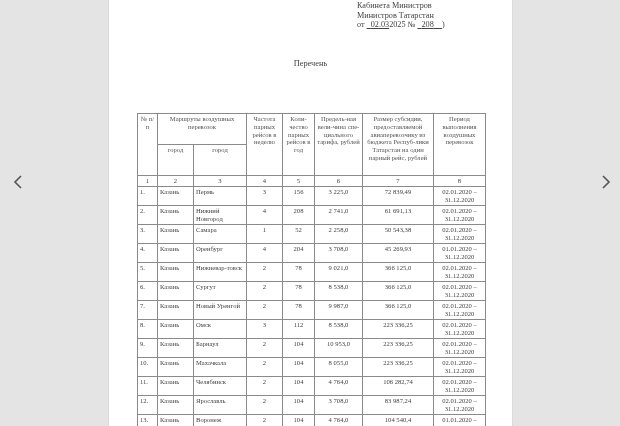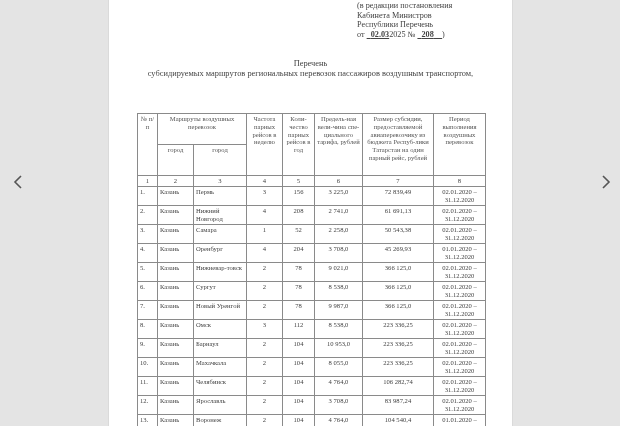--- a/index.html
+++ b/index.html
@@ -19,21 +19,21 @@
   .page {
     position:absolute; left:109px; top:0; width:403px; height:426px;
     background:#ffffff; overflow:hidden;
     box-shadow: 0 0 1px rgba(0,0,0,0.25);
   }
   .header-block {
     position:absolute; left:248px; top:-9px; width:150px;
     font-size:8.2px; line-height:9.8px; color:#444;
   }
   .header-block div { white-space:nowrap; }
-  .u { text-decoration:underline;font-weight:bold; }
+  .u { text-decoration:underline; }
   .title-block {
     position:absolute; left:0; top:59px; width:403px; text-align:center;
     font-size:8.4px; line-height:10.2px; color:#444;
   }
   table.routes {
     position:absolute; left:28px; top:113px;
     border-collapse:collapse; table-layout:fixed;
     font-size:6.6px; line-height:7.8px; color:#444;
   }
   table.routes td, table.routes th {
@@ -55,33 +55,31 @@
 <div id="next-arrow" class="nav-arrow">
   <svg viewBox="0 0 10 14">
       <polyline points="2,1 8,7 2,13" fill="none" stroke="#555" stroke-width="1.6"></polyline>
     </svg>
 </div>
 
 <div class="page">
 
   <div class="header-block">
     <div>Российской Федерации</div>
-    <div>(в редакции постановления</div>
     <div>Кабинета Министров</div>
-    <div>Республики Перечень</div>
+    <div>Министров Татарстан</div>
     <div>
       <span>от</span>
       <span class="u">&nbsp;&nbsp;<span>02.03</span></span><span>2025 №</span>
       <span class="u">&nbsp;&nbsp;<span>208</span>&nbsp;&nbsp;&nbsp;&nbsp;</span><span>)</span>
     </div>
   </div>
 
   <div class="title-block">
     <div>Перечень</div>
-    <div>субсидируемых маршрутов региональных перевозок пассажиров воздушным транспортом,</div>
   </div>
 
   <table class="routes">
     <colgroup>
       <col style="width:20px">
         <col style="width:36px">
         <col style="width:53px">
         <col style="width:36px">
       <col style="width:32px">
         <col style="width:48px">

